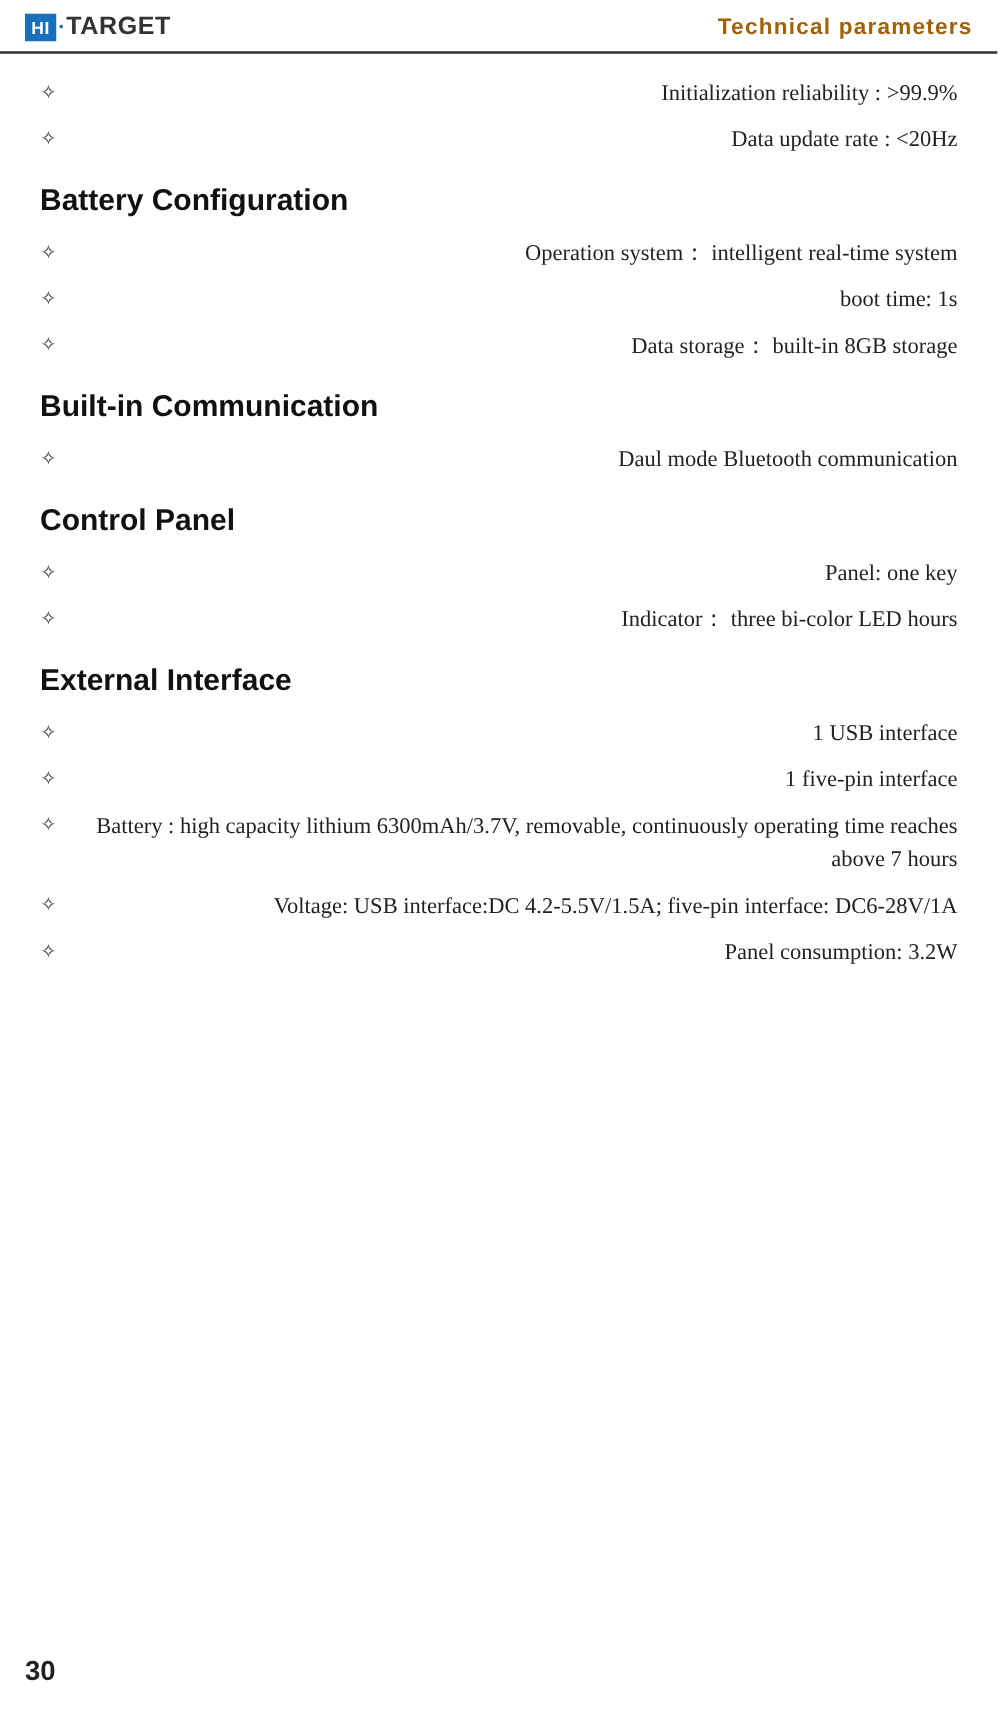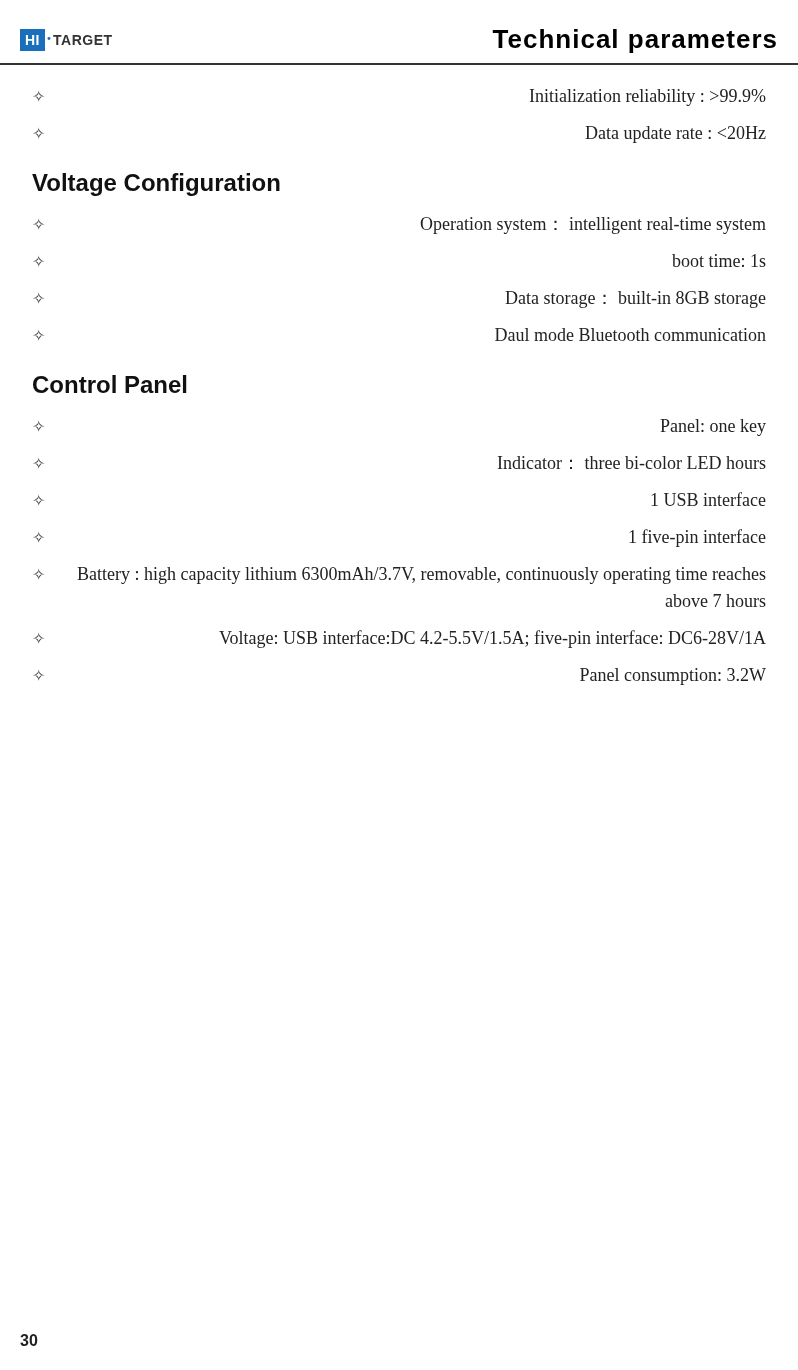--- a/index.html
+++ b/index.html
@@ -23,28 +23,28 @@
       min-height: 1370px;
       padding: 0;
       position: relative;
     }
 
     
     .header {
       display: flex;
       align-items: center;
       justify-content: space-between;
-      padding: 24px 20px 8px 20px;
+      padding: 10px 20px 8px 20px;
       border-bottom: 2px solid #333333;
     }
 
     .header-title {
-      font-size: 26px;
-      font-weight: bold;
-      color: #000000;
+      font-size: 18px;
+      font-weight: bold;
+      color: #a16207;
       font-family: Arial, sans-serif;
       letter-spacing: 1px;
     }
 
     
     .content {
       padding: 18px 32px 40px 32px;
     }
 
     
@@ -73,21 +73,21 @@
       margin-top: 22px;
       margin-bottom: 14px;
       font-family: Arial, sans-serif;
     }
 
     
     .page-number {
       position: absolute;
       bottom: 20px;
       left: 20px;
-      font-size: 16px;
+      font-size: 22px;
       font-weight: bold;
       color: #222;
       font-family: Arial, sans-serif;
     }
 
     
     .bullet-text {
       flex: 1;
       text-align: right;
     }
@@ -111,21 +111,21 @@
     .logo-dot {
       color: #1a6fba;
       font-weight: bold;
       font-size: 18px;
       margin: 0 1px;
     }
 
     .logo-target-text {
       font-family: Arial, sans-serif;
       font-weight: 900;
-      font-size: 14px;
+      font-size: 20px;
       color: #333;
       letter-spacing: 0.5px;
     }
   </style>
 </head>
 <body>
 
 <div class="page-container">
 
   <div class="header">
@@ -145,46 +145,48 @@
         <span class="diamond">✧</span>
         <span class="bullet-text">Initialization reliability : &gt;99.9%</span>
       </div>
       <div class="bullet-item">
         <span class="diamond">✧</span>
         <span class="bullet-text">Data update rate : &lt;20Hz</span>
       </div>
     </div>
 
     <div id="sections-container">
-        <div class="section-heading">Voltage Configuration</div>
+        <div class="section-heading">Battery Configuration</div>
         <div class="bullet-item">
           <span class="diamond">✧</span>
           <span class="bullet-text">Operation system：  intelligent real-time system</span>
         </div>
         <div class="bullet-item">
           <span class="diamond">✧</span>
           <span class="bullet-text">boot time: 1s</span>
         </div>
         <div class="bullet-item">
           <span class="diamond">✧</span>
           <span class="bullet-text">Data storage：  built-in 8GB storage</span>
         </div>
+        <div class="section-heading">Built-in Communication</div>
         <div class="bullet-item">
           <span class="diamond">✧</span>
           <span class="bullet-text">Daul mode Bluetooth communication</span>
         </div>
         <div class="section-heading">Control Panel</div>
         <div class="bullet-item">
           <span class="diamond">✧</span>
           <span class="bullet-text">Panel: one key</span>
         </div>
         <div class="bullet-item">
           <span class="diamond">✧</span>
           <span class="bullet-text">Indicator：  three bi-color LED hours</span>
         </div>
+        <div class="section-heading">External Interface</div>
         <div class="bullet-item">
           <span class="diamond">✧</span>
           <span class="bullet-text">1 USB interface</span>
         </div>
         <div class="bullet-item">
           <span class="diamond">✧</span>
           <span class="bullet-text">1 five-pin interface</span>
         </div>
         <div class="bullet-item">
           <span class="diamond">✧</span>

